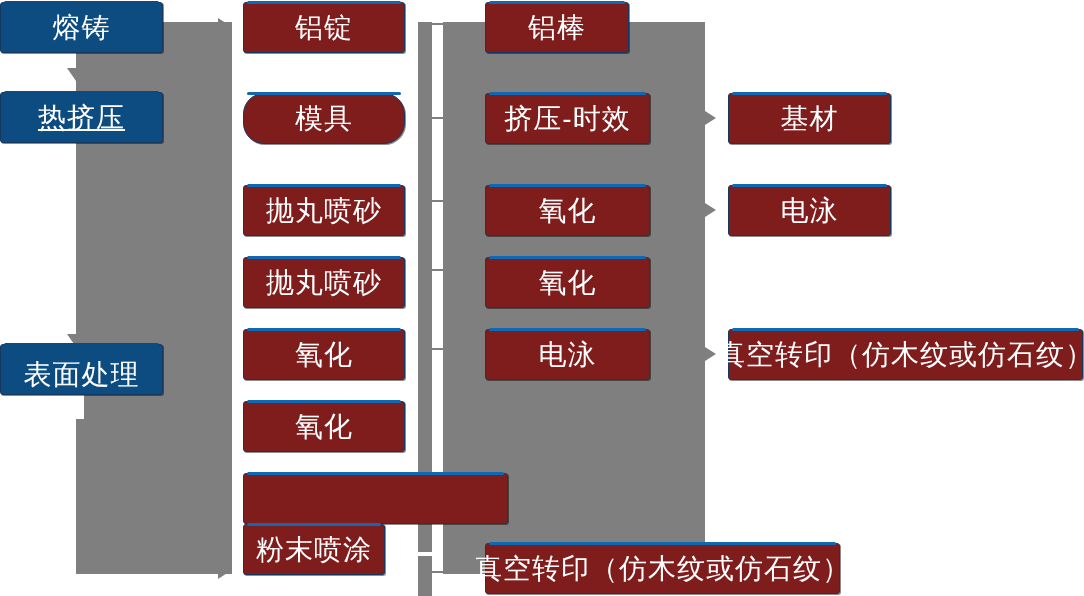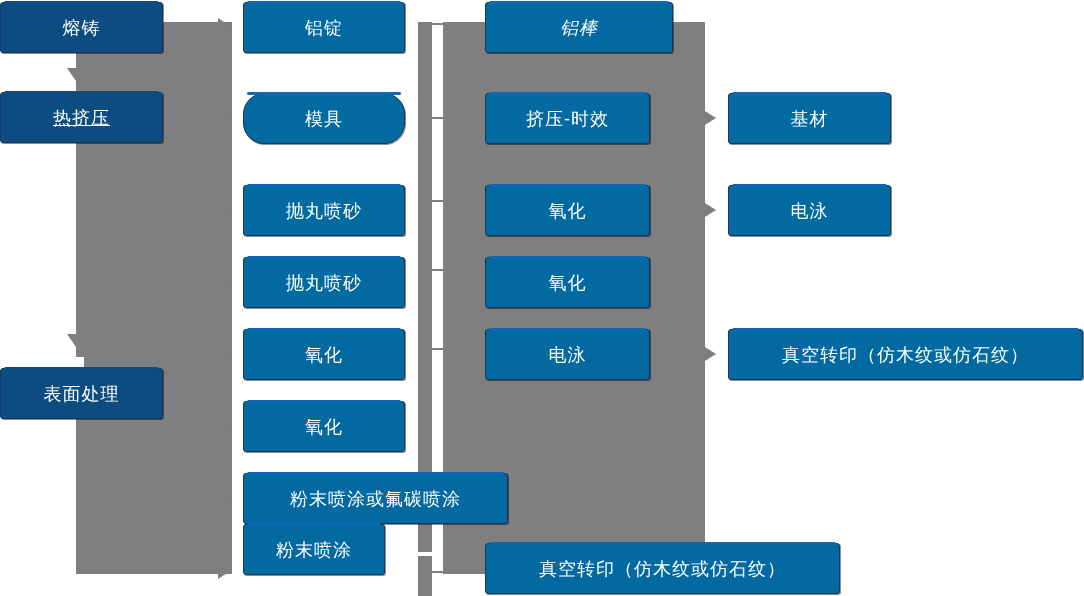--- a/index.html
+++ b/index.html
@@ -36,27 +36,27 @@
   .tick{position:absolute;background:#7F7F7F;height:2px;}
 
   
   .box{
     position:absolute;
     box-sizing:border-box;
     border:1px solid #17375E;
     border-radius:3px;
     color:#ffffff;
     display:flex;align-items:center;justify-content:center;
-    font-size:18px;
+    font-size:28px;
     letter-spacing:1px;
     white-space:nowrap;
     box-shadow:1px 1px 0 rgba(0,0,0,0.45);
   }
   .box.dark{background:#0D4C80;}
-  .box.mid {background:#0369a1;}
+  .box.mid {background:#7f1d1d;}
   .box .hl{
     position:absolute;left:3px;right:3px;top:-2px;height:3px;
     background:#1068B3;border-radius:2px;
   }
   .box.dark .hl{background:#0D4C80;}
 </style>
 </head>
 <body>
 
 <div id="stage">
@@ -97,21 +97,21 @@
   <div class="arrow-sm" style="left:705px;top:347px;"></div>
 
   <div class="box dark" style="left:0px;top:2px;width:163px;height:51px;">
     <span class="hl"></span>
     <span>熔铸</span>
   </div>
   <div class="box dark" style="left:0px;top:92px;width:163px;height:51px;text-decoration:underline;">
     <span class="hl"></span>
     <span>热挤压</span>
   </div>
-  <div class="box dark" style="left:0px;top:368px;width:163px;height:51px;">
+  <div class="box dark" style="left:0px;top:344px;width:163px;height:51px;align-items:flex-end;">
     <span class="hl"></span>
     <span>表面处理</span>
   </div>
 
   <div class="box mid" style="left:243px;top:2px;width:162px;height:51px;">
     <span class="hl"></span>
     <span>铝锭</span>
   </div>
   <div class="box mid" style="left:243px;top:93px;width:162px;height:51px;border-radius:21px;">
     <span class="hl"></span>
@@ -128,28 +128,27 @@
   <div class="box mid" style="left:243px;top:329px;width:162px;height:51px;">
     <span class="hl"></span>
     <span>氧化</span>
   </div>
   <div class="box mid" style="left:243px;top:401px;width:162px;height:51px;">
     <span class="hl"></span>
     <span>氧化</span>
   </div>
   <div class="box mid" style="left:243px;top:473px;width:265px;height:51px;">
     <span class="hl"></span>
-    <span>粉末喷涂或氟碳喷涂</span>
   </div>
   <div class="box mid" style="left:243px;top:524px;width:142px;height:51px;">
     <span class="hl"></span>
     <span>粉末喷涂</span>
   </div>
 
-  <div class="box mid" style="left:485px;top:2px;width:188px;height:51px;font-style:italic;">
+  <div class="box mid" style="left:485px;top:2px;width:144px;height:51px;">
     <span class="hl"></span>
     <span>铝棒</span>
   </div>
   <div class="box mid" style="left:485px;top:93px;width:165px;height:51px;">
     <span class="hl"></span>
     <span>挤压-时效</span>
   </div>
   <div class="box mid" style="left:485px;top:185px;width:165px;height:51px;">
     <span class="hl"></span>
     <span>氧化</span>

